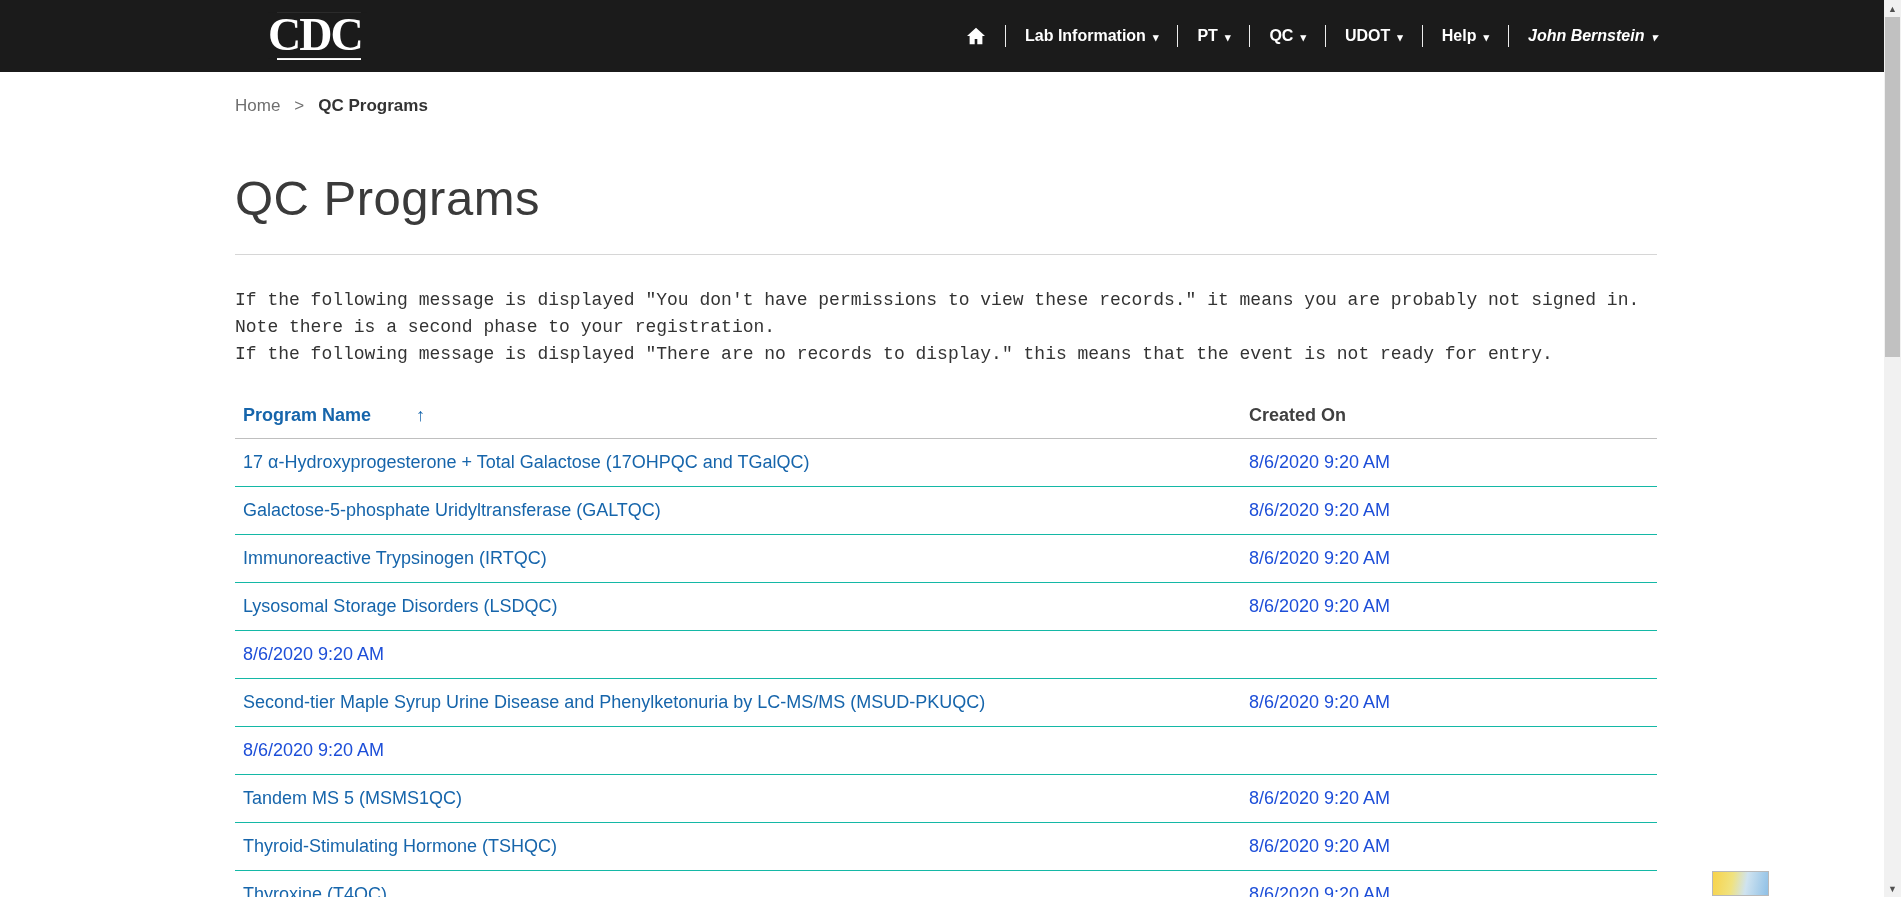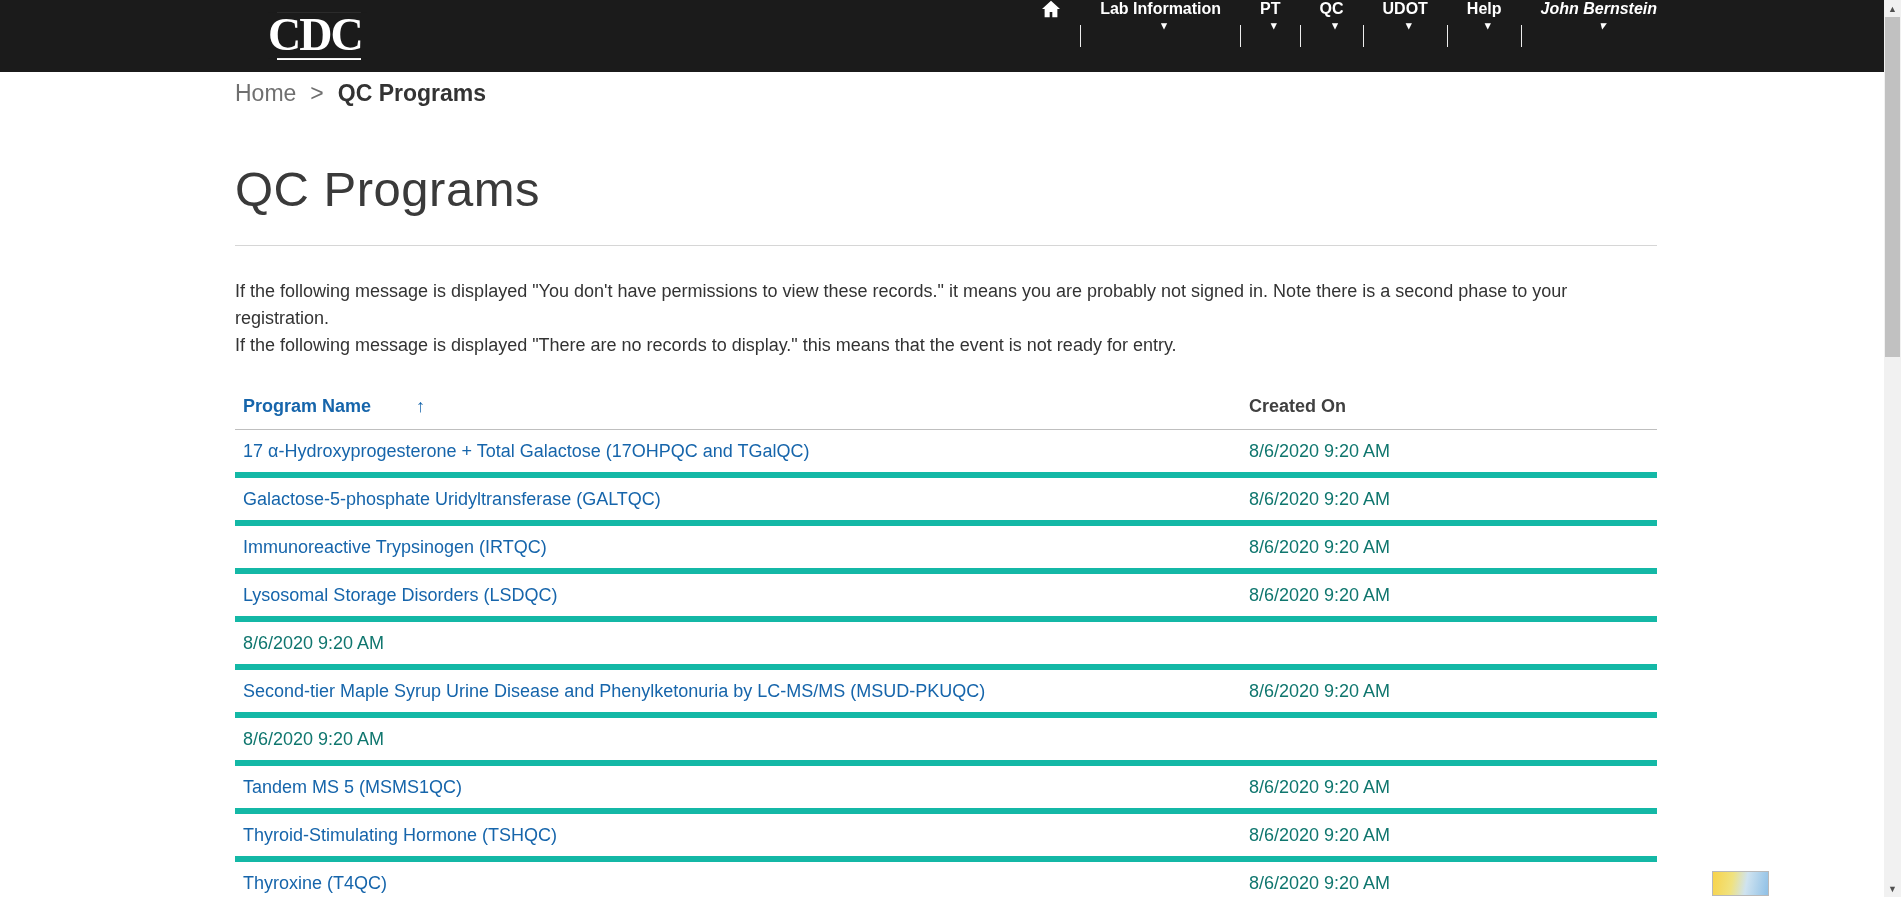--- a/index.html
+++ b/index.html
@@ -22,53 +22,53 @@
   .logo-frame { position: absolute; left: 42px; right: 2px; top: 12px; bottom: 12px; border: 2px solid #fff; }
   .logo-text {
     position: absolute; left: 0; top: 50%; transform: translateY(-52%);
     font-family: "Liberation Serif", serif; font-weight: 700; font-size: 46px;
     letter-spacing: -2px; color: #fff; background: #1b1b1b; padding-right: 5px;
     z-index: 2; line-height: 1; margin-left: 33px;
   }
   .nav-menu { display: flex; align-items: center; height: 100%; color: #fff; }
   .nav-item {
     display: flex; align-items: center; height: 100%; padding: 0 19px;
-    font-size: 16px; font-weight: 700; cursor: pointer; white-space: nowrap; flex-direction: column;
+    font-size: 16px; font-weight: 700; cursor: pointer; white-space: nowrap;
   }
   .nav-item:last-child { padding-right: 0; font-style: italic; }
   .caret { font-size: 11px; margin-left: 7px; position: relative; top: 1px; }
   .nav-sep { width: 1px; height: 22px; background: #ededed; }
   .home-icon svg { display: block; }
 
   
   main { margin-left: 235px; width: 1422px; }
-  .breadcrumb { margin-top: 8px; font-size: 23px; color: #6f6f6f; display: flex; gap: 14px; align-items: center; }
+  .breadcrumb { margin-top: 24px; font-size: 17px; color: #6f6f6f; display: flex; gap: 14px; align-items: center; }
   .breadcrumb .bc-home { cursor: pointer; }
   .breadcrumb .current { color: #333; font-weight: 700; }
   h1 { margin-top: 54px; font-size: 49px; font-weight: 300; color: #3a3a3a; letter-spacing: 0.5px; }
   .rule { margin-top: 28px; border: 0; border-top: 1px solid #d6d6d6; }
-  .intro { margin-top: 32px; font-size: 18px; line-height: 27px; color: #333; }
+  .intro { margin-top: 32px; font-size: 18px; line-height: 27px; color: #333; font-family: Liberation Mono, monospace; }
 
   
   .qc-table { margin-top: 24px; }
   .t-header {
     display: flex; align-items: center;
     padding: 13px 0 12px 8px;
     border-bottom: 1px solid #bfbfbf;
     color: #1665ab; font-size: 18px; font-weight: 700;
   }
   .sort { margin-left: 10px; font-weight: 700; color: #1665ab; }
   .col.name { width: 1006px; flex: none; }
   .col.date { flex: 1; }
   .t-row {
     display: flex; align-items: center; height: 48px;
-    border-bottom: 6px solid #14b8a6; padding-left: 8px; font-size: 18px;
+    border-bottom: 1px solid #14b8a6; padding-left: 8px; font-size: 18px;
   }
   .prog-link { color: #1665ab; text-decoration: none; cursor: pointer; }
-  .t-row .col.date { color: #0f766e; }
+  .t-row .col.date { color: #1d4ed8; }
   .t-header .col.date { color: #404040; cursor: pointer; }
   .th-name { cursor: pointer; display: flex; align-items: center; gap: 35px; }
 
   
   .scrollbar { position: absolute; right: 0; top: 0; width: 17px; height: 897px; background: #f1f1f1; }
   .sb-btn {
     position: absolute; left: 0; width: 17px; height: 17px;
     display: flex; align-items: center; justify-content: center;
     font-size: 9px; color: #505050; cursor: pointer;
   }

